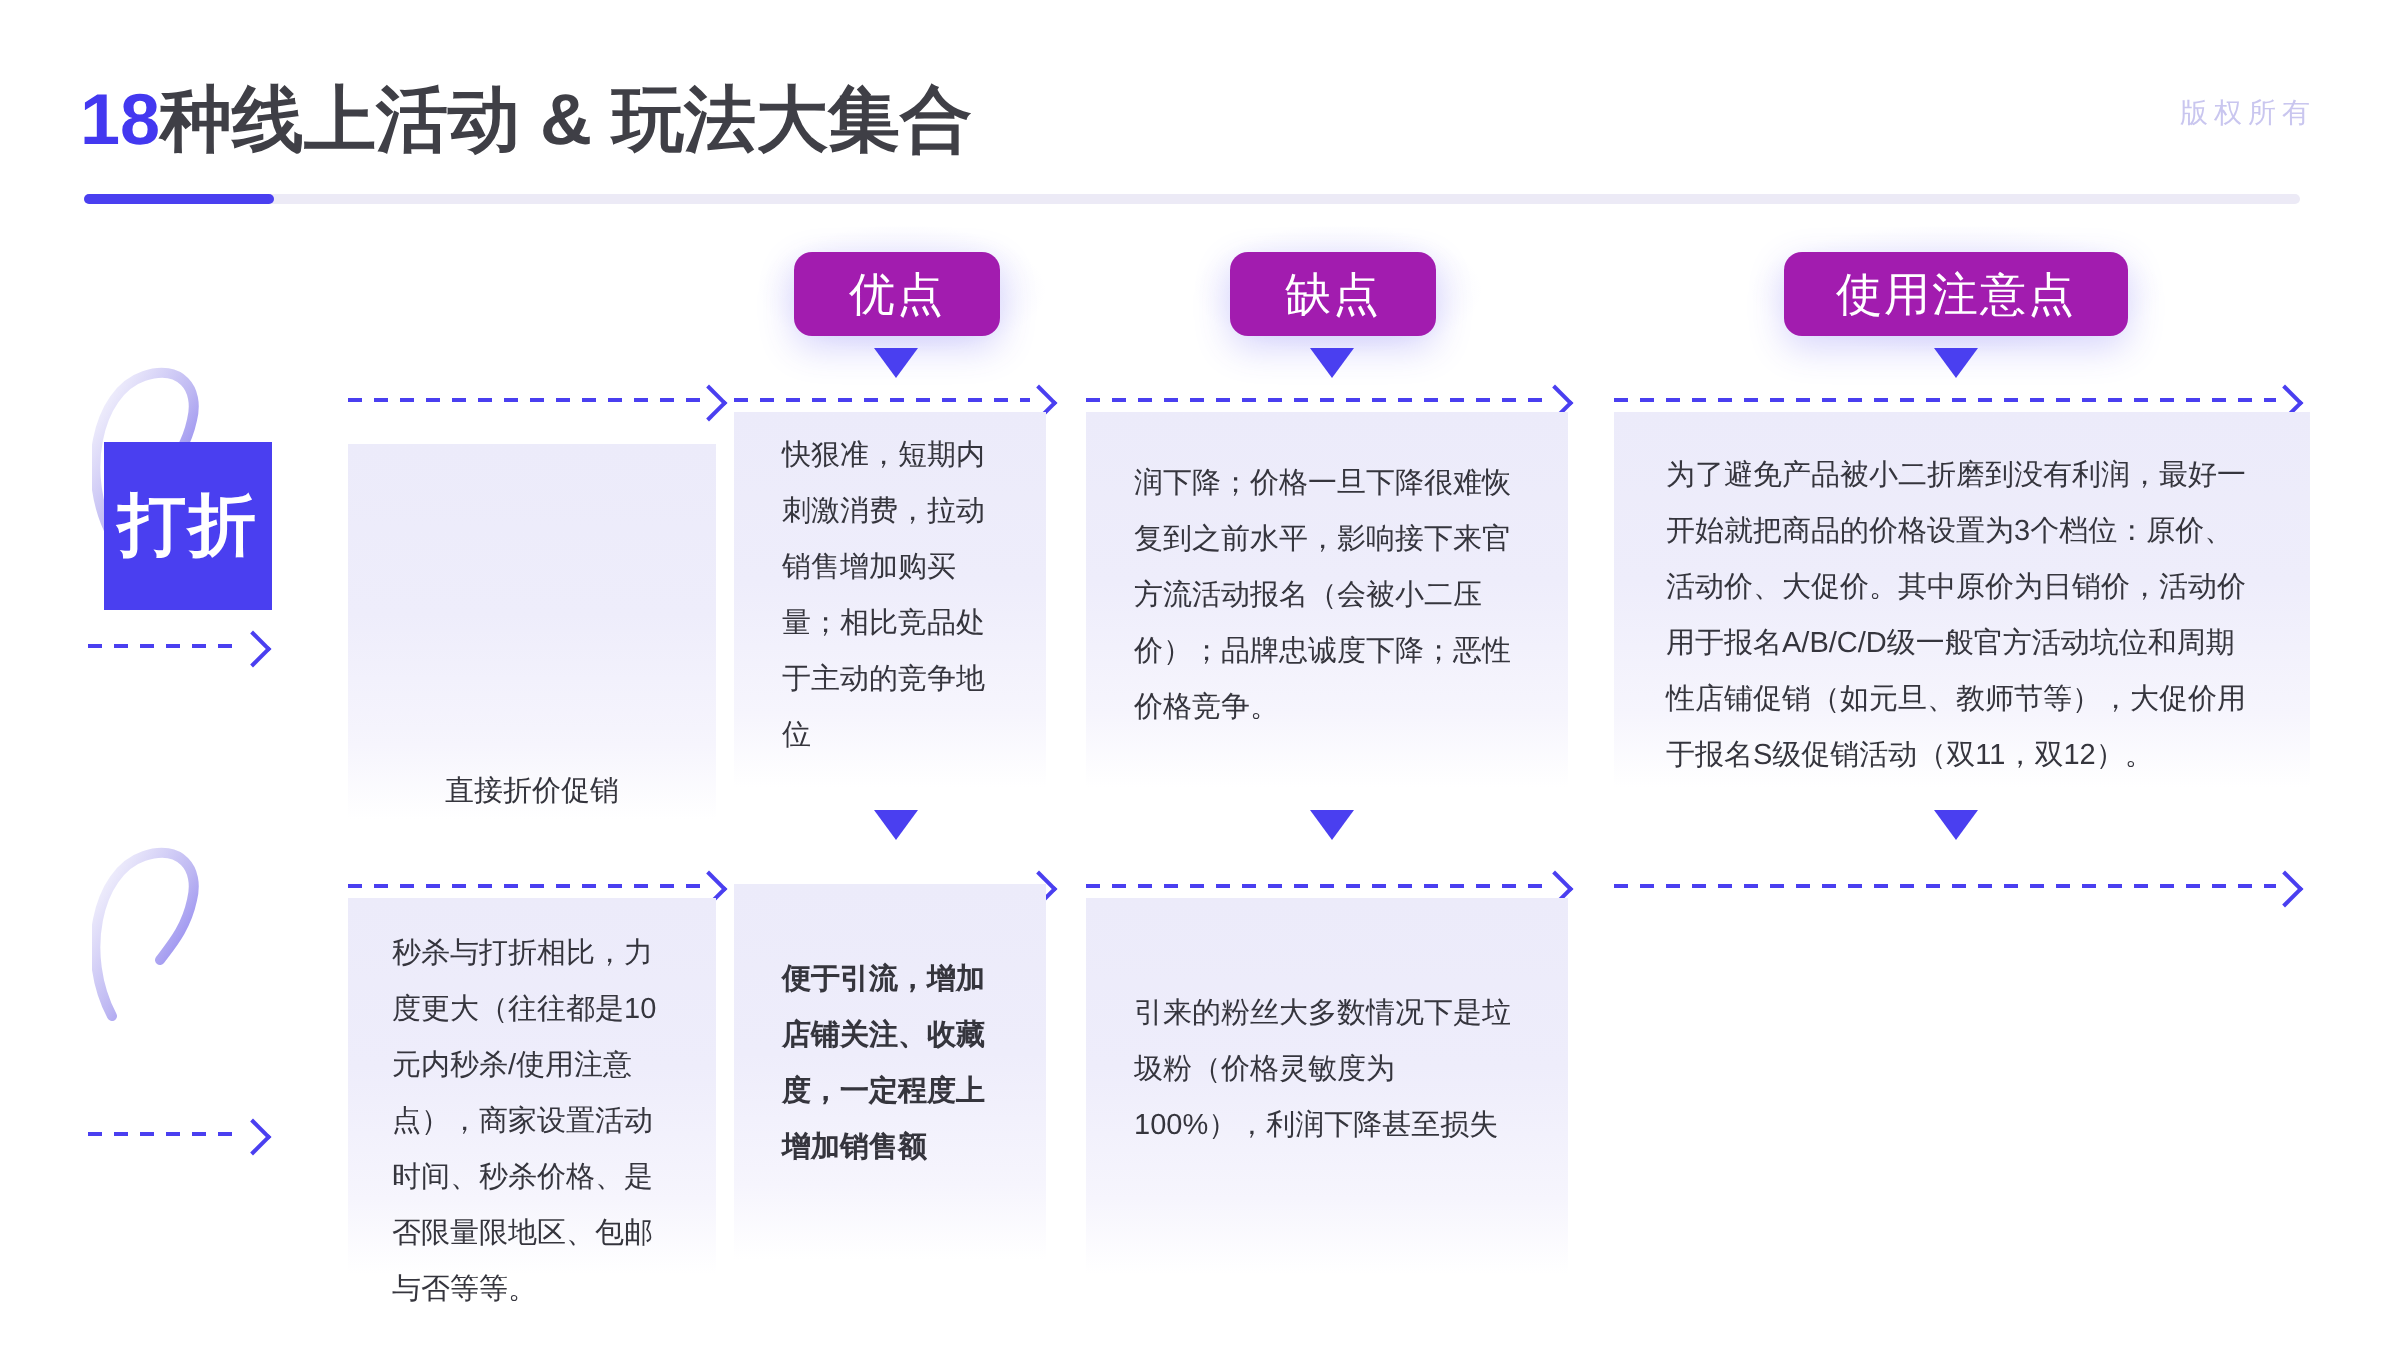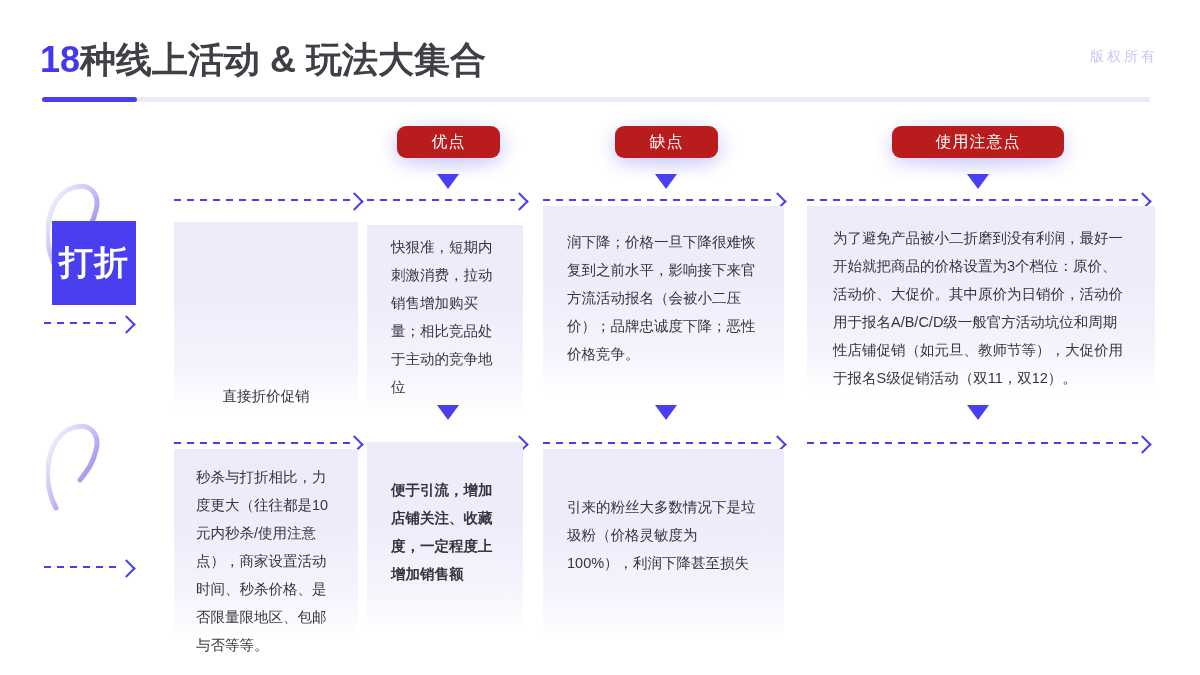--- a/index.html
+++ b/index.html
@@ -27,25 +27,25 @@
     position:absolute;left:42px;top:97px;width:95px;height:5px;
     background:#4a3ff0;border-radius:3px;
   }
   .watermark{
     position:absolute;right:42px;top:48px;
     font-size:14px;color:#c9c6ef;letter-spacing:3px;
   }
 
   
   .pill{
-    position:absolute;height:32px;
-    background:#b91c1c;color:#ffffff;
+    position:absolute;height:42px;
+    background:#a21caf;color:#ffffff;
     border-radius:9px;
     display:flex;align-items:center;justify-content:center;
-    font-size:16px;letter-spacing:1px;
+    font-size:23px;letter-spacing:1px;
     box-shadow:0 6px 18px rgba(74,63,240,.22);
   }
   .pill-glow{
     position:absolute;border-radius:24px;
     background:radial-gradient(ellipse at center, rgba(120,110,245,.16) 0%, rgba(120,110,245,0) 70%);
     pointer-events:none;
   }
   .tri{
     position:absolute;width:0;height:0;
     border-left:11px solid transparent;
@@ -127,21 +127,21 @@
   <div class="dash-head" style="left:120px;top:318px;"></div>
 
   <div class="dash" style="left:174px;top:199px;width:176px;"></div>
   <div class="dash-head" style="left:348px;top:195px;"></div>
   <div class="cell center" style="left:174px;top:206px;width:184px;height:188px;">
     <div class="inner">直接折价促销</div>
   </div>
 
   <div class="dash" style="left:367px;top:199px;width:148px;"></div>
   <div class="dash-head" style="left:513px;top:195px;"></div>
-  <div class="cell" style="left:367px;top:206px;width:156px;height:188px;padding:8px 24px 0 24px;margin-top:19px;">
+  <div class="cell" style="left:367px;top:206px;width:156px;height:188px;padding:8px 24px 0 24px;">
     <div class="inner">快狠准，短期内刺激消费，拉动销售增加购买量；相比竞品处于主动的竞争地位</div>
   </div>
 
   <div class="dash" style="left:543px;top:199px;width:230px;"></div>
   <div class="dash-head" style="left:771px;top:195px;"></div>
   <div class="cell" style="left:543px;top:206px;width:241px;height:188px;padding:22px 24px 0 24px;">
     <div class="inner">润下降；价格一旦下降很难恢复到之前水平，影响接下来官方流活动报名（会被小二压价）；品牌忠诚度下降；恶性价格竞争。</div>
   </div>
 
   <div class="dash" style="left:807px;top:199px;width:331px;"></div>

